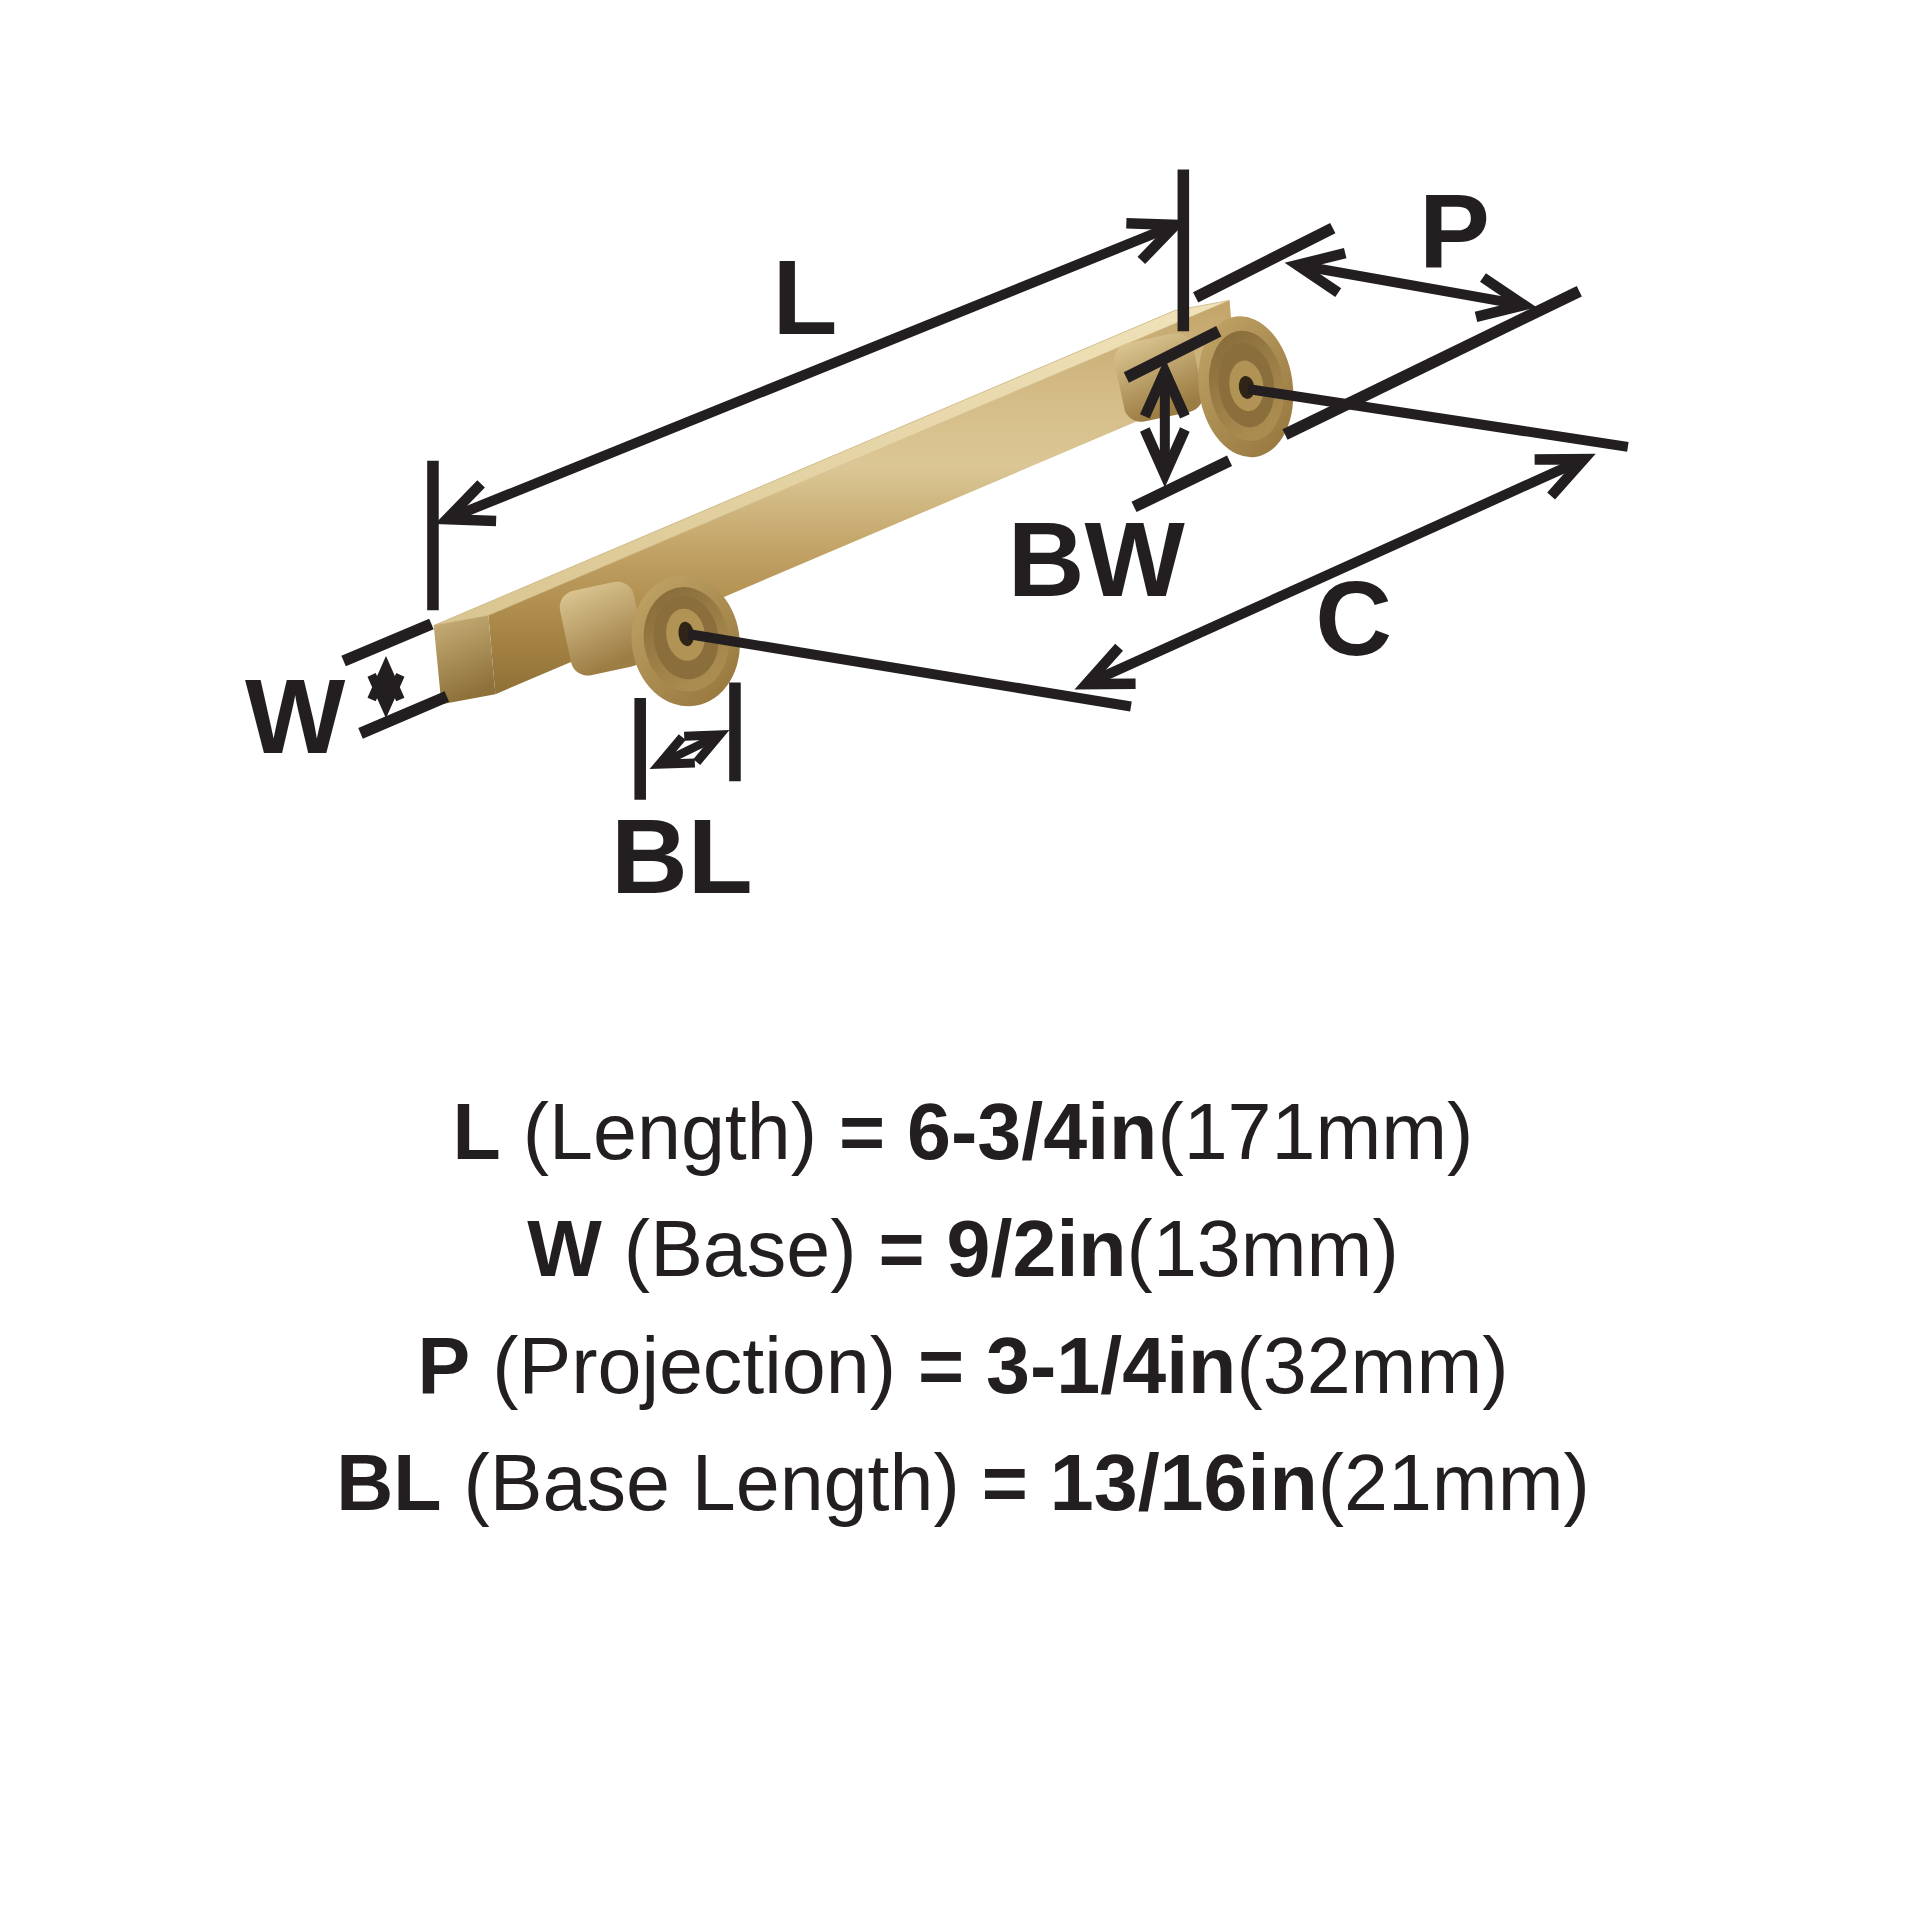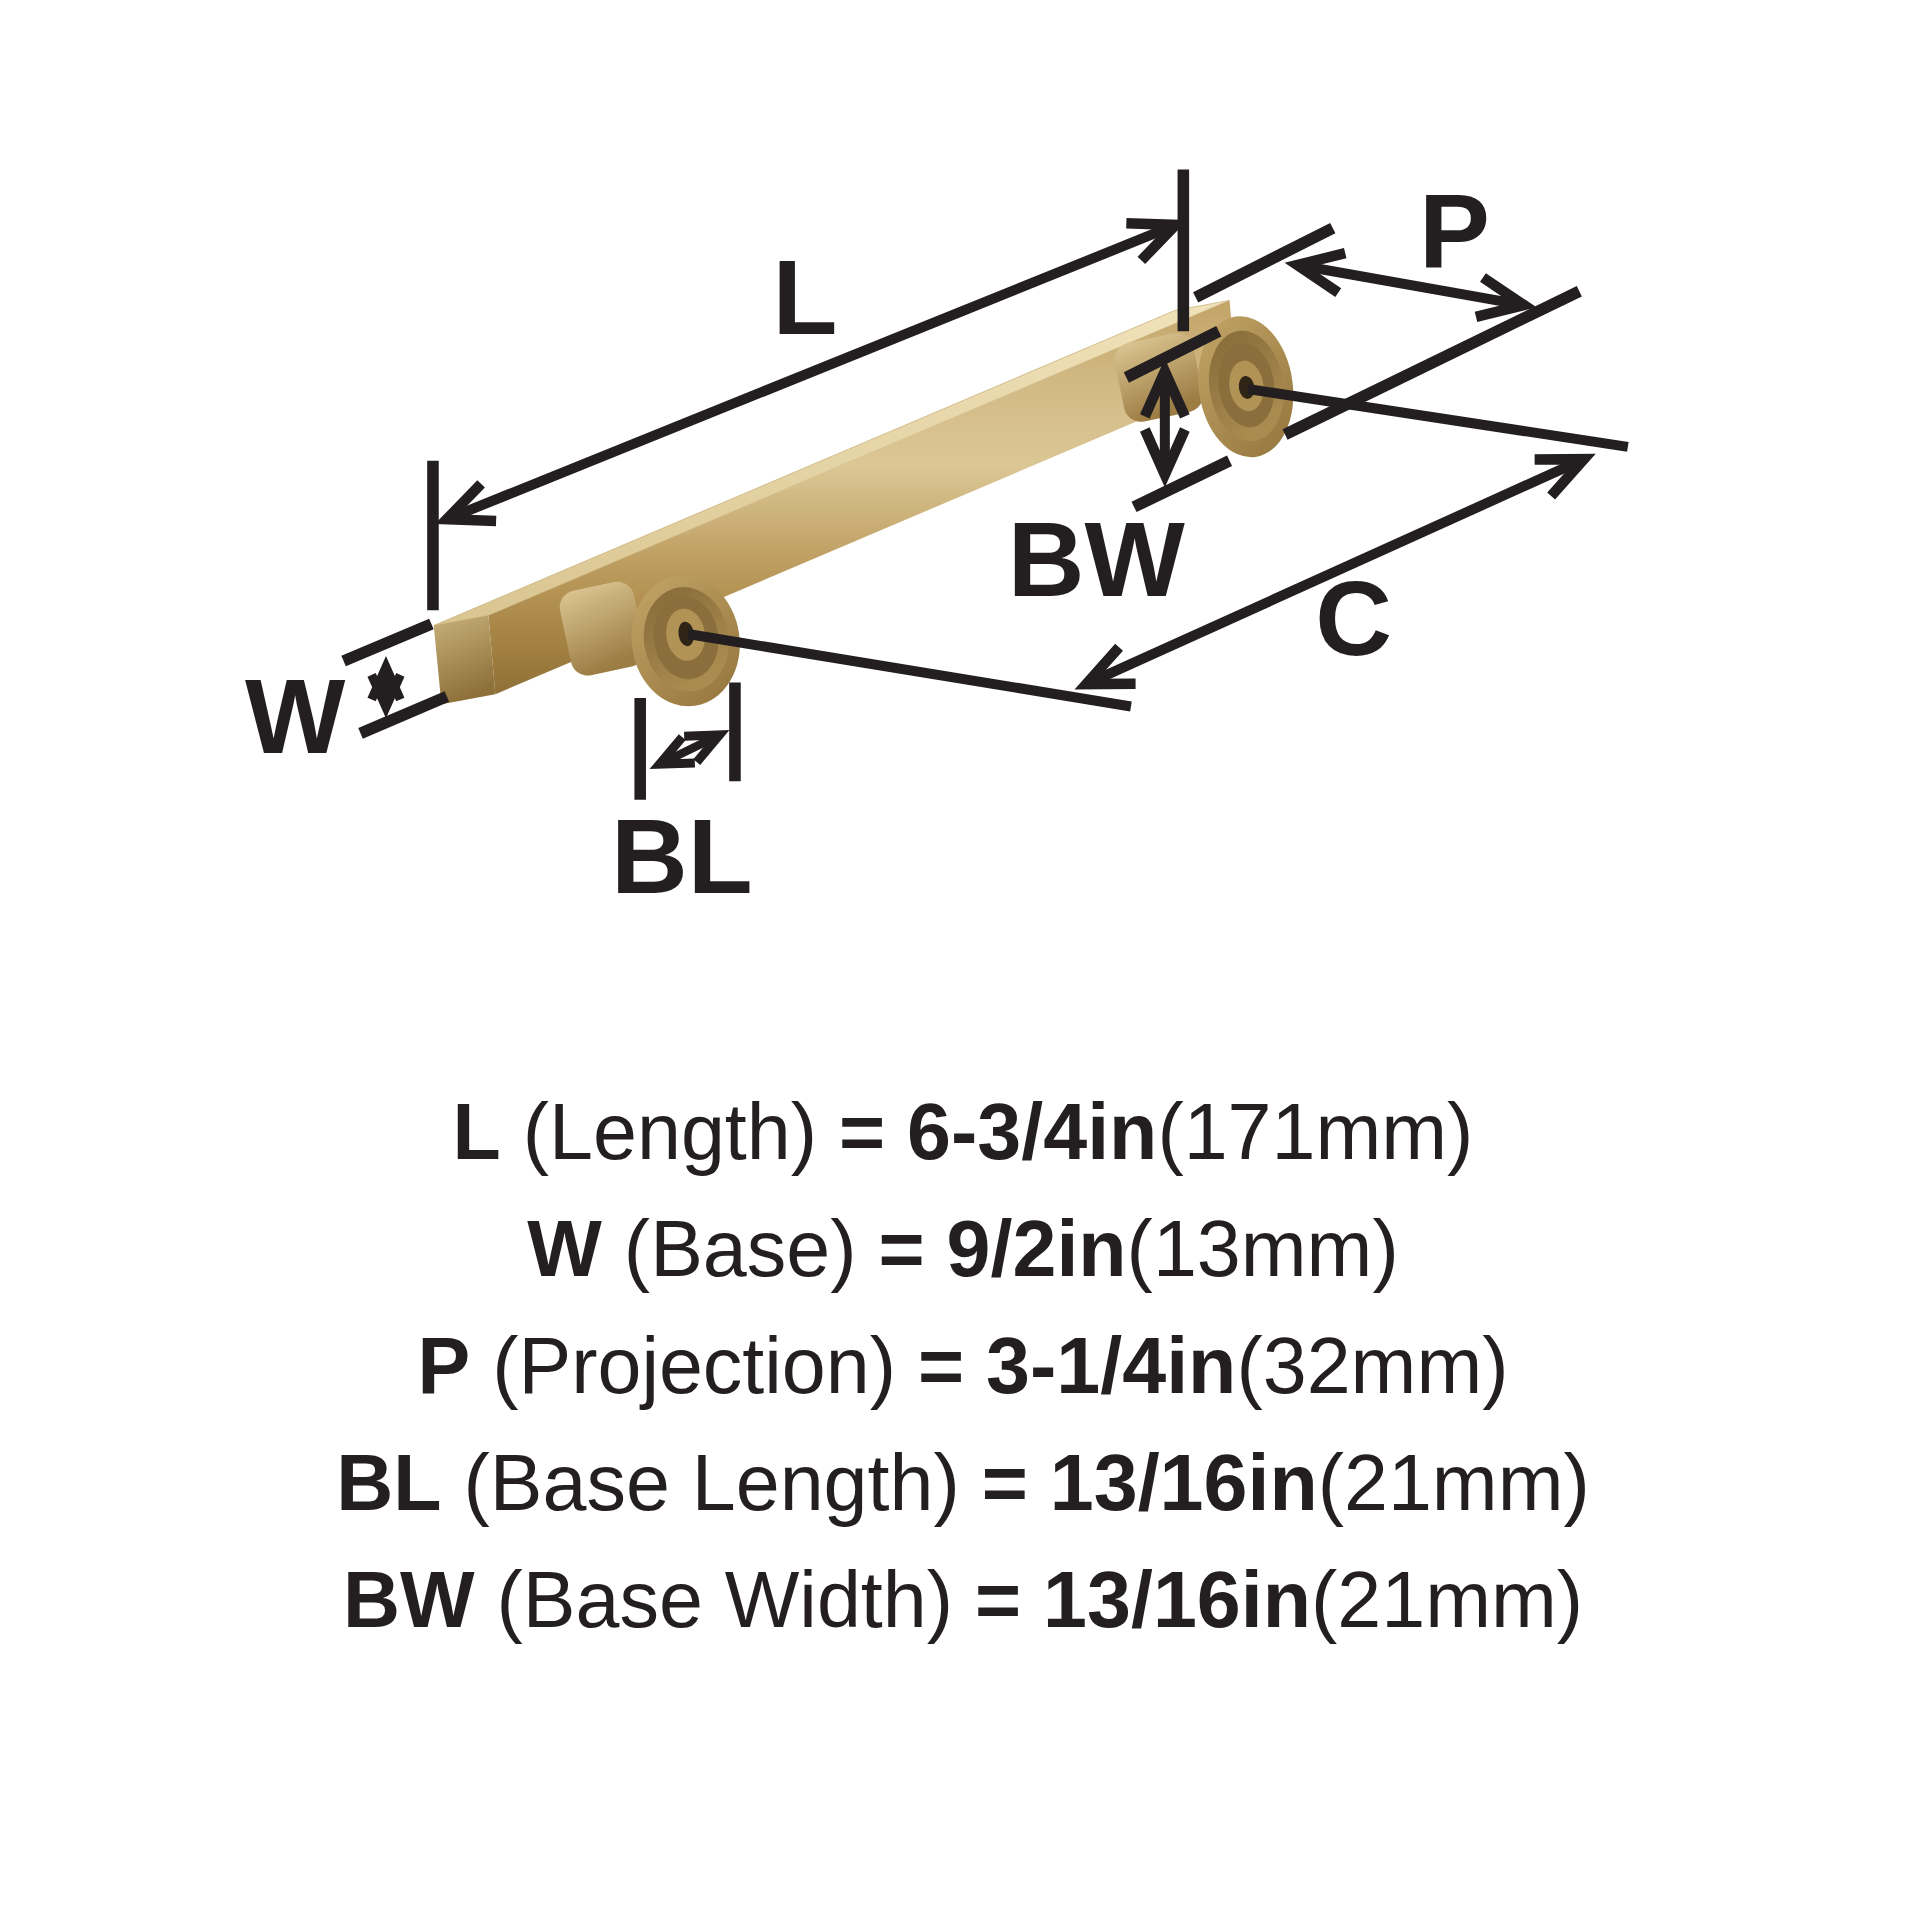--- a/index.html
+++ b/index.html
@@ -153,22 +153,16 @@
     <span class="r">(Projection)</span>
     <span class="b">=</span>
     <span class="b">3-1/4in</span><span class="r">(32mm)</span>
   </div>
   <div class="spec-row">
     <span class="b">BL</span>
     <span class="r">(Base Length)</span>
     <span class="b">=</span>
     <span class="b">13/16in</span><span class="r">(21mm)</span>
   </div>
-  <div class="spec-row">
-    <span class="b">BW</span>
-    <span class="r">(Base Width)</span>
-    <span class="b">=</span>
-    <span class="b">13/16in</span><span class="r">(21mm)</span>
-  </div>
 </div>
 
 </div>
 
 
 </body></html>

